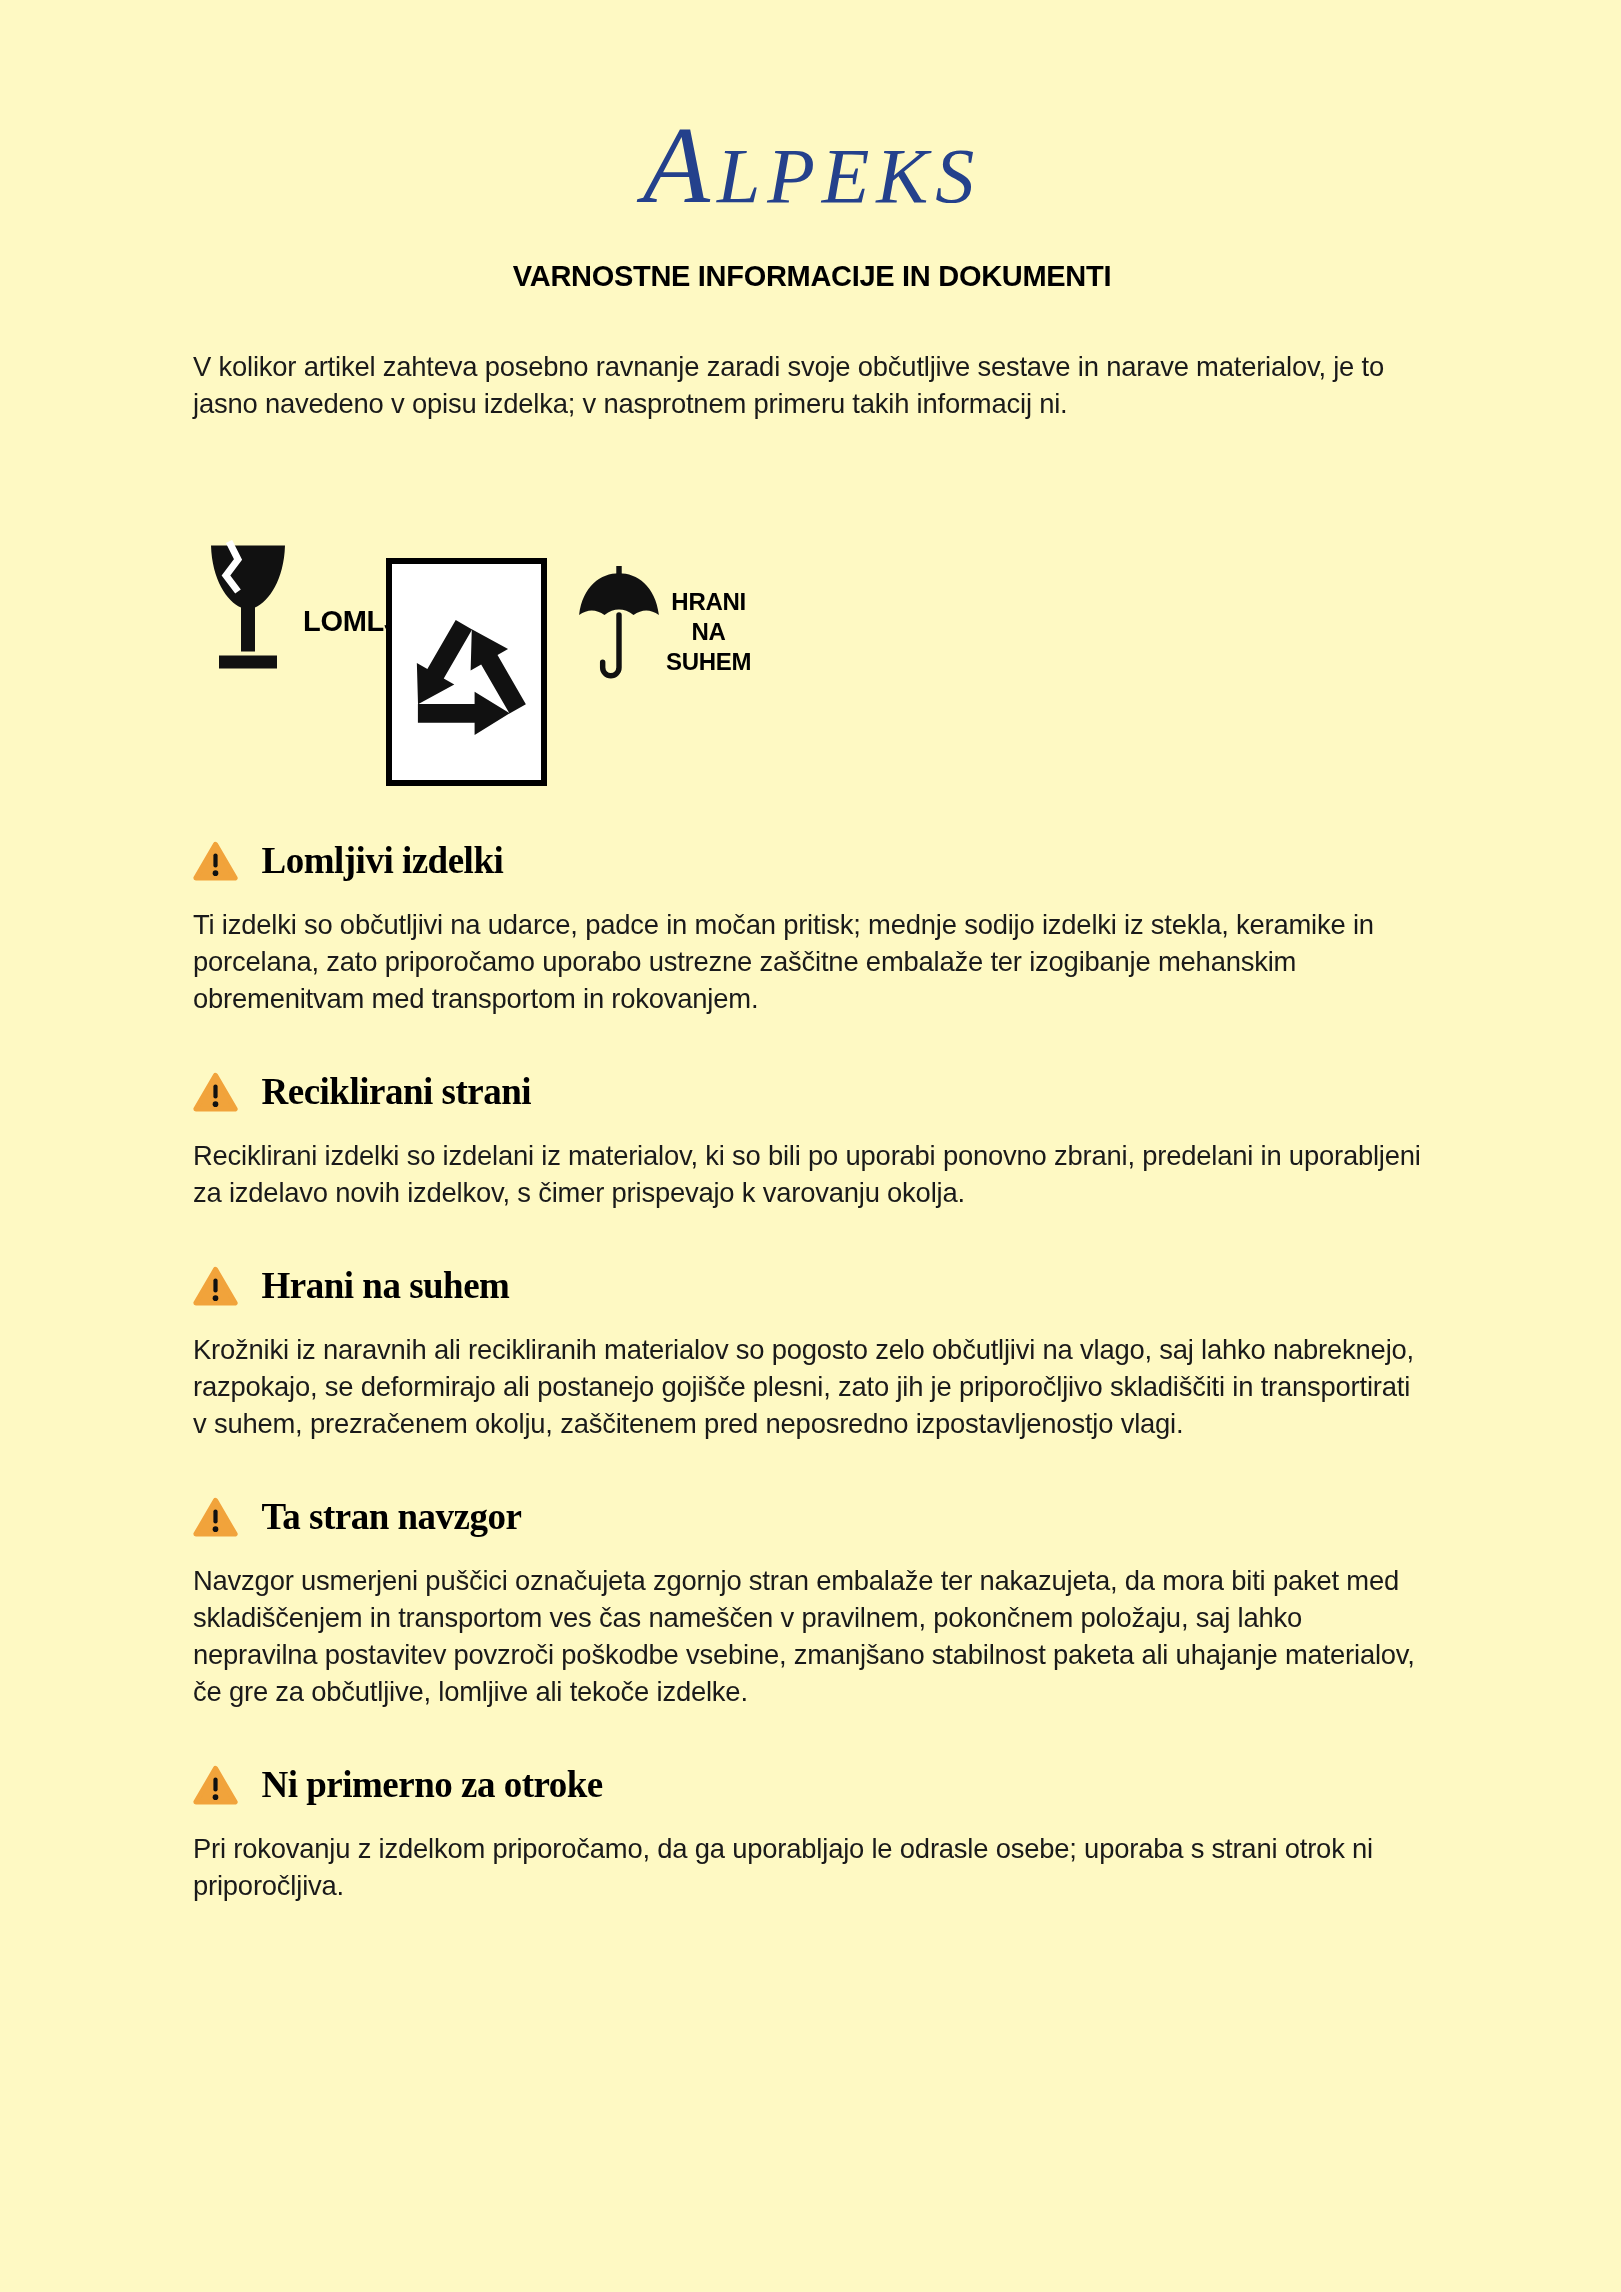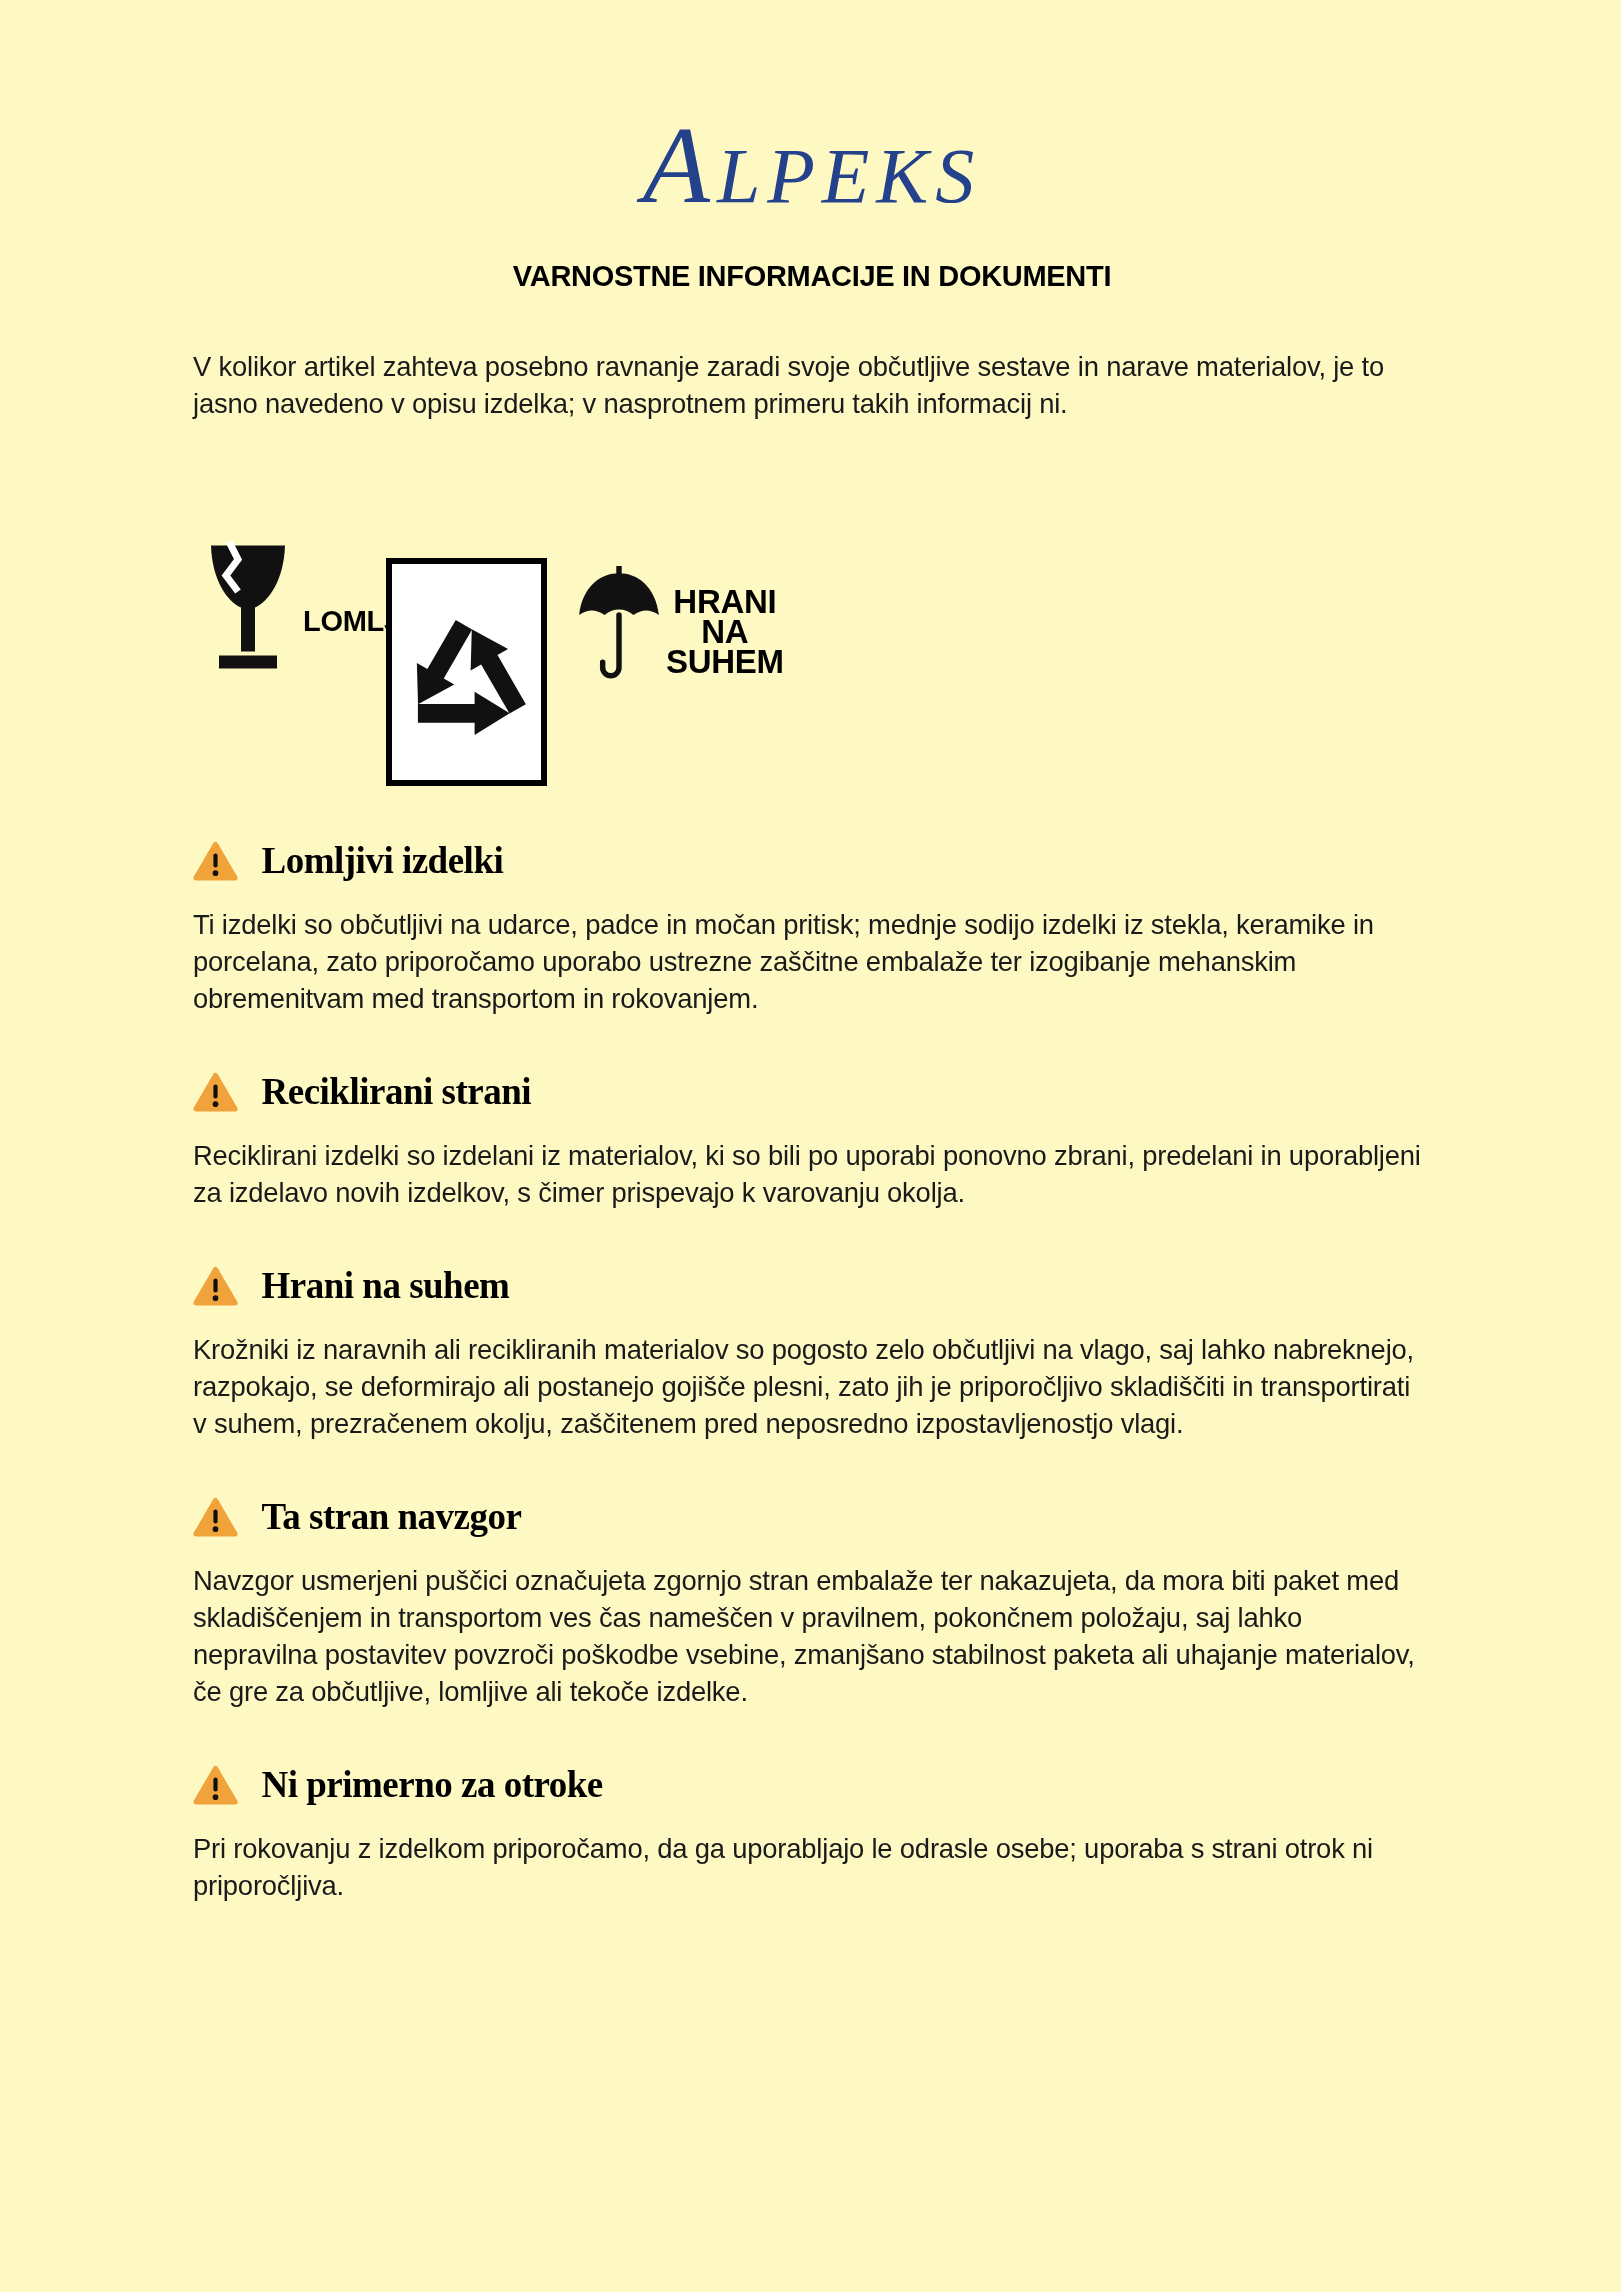--- a/index.html
+++ b/index.html
@@ -14,21 +14,21 @@
   .logo-initial{font-size:110px;}
   .logo-rest{font-size:78px;}
   
   .doc-title{text-align:center;font-weight:bold;font-size:29px;color:#000;letter-spacing:-0.3px;}
   
   .intro,.section-body{font-size:27.4px;line-height:37px;letter-spacing:-0.2px;max-width:1237px;}
   .intro{margin-top:55px;}
   
   .icons-row{display:flex;align-items:flex-start;gap:25.5px;margin-top:118px;}
   .icon-group{display:flex;align-items:center;}
-  .icon-label{font-weight:bold;font-size:33px;line-height:30px;text-align:center;white-space:pre-line;color:#000;margin-top:5.9px;letter-spacing:-0.3px;}
+  .icon-label{font-weight:bold;font-size:24px;line-height:30px;text-align:center;white-space:pre-line;color:#000;margin-top:5.9px;letter-spacing:-0.3px;}
   .fragile-group{width:167px;}
   .fragile-group .icon-label{font-size:29px;}
   .recycle-box{width:149px;height:216px;border:6.9px solid #000;background:#fff;display:flex;align-items:center;justify-content:center;margin-top:17.6px;}
   .keepdry-group,.sideup-group{width:157px;margin-top:25.5px;}
   
   .section-heading-row{display:flex;align-items:center;gap:23.5px;margin-top:53px;}
   .warning-icon{width:45px;height:41px;flex:0 0 auto;}
   .section-heading{font-family:"Liberation Serif",serif;font-weight:bold;font-size:37px;color:#000;letter-spacing:-0.5px;}
   .section-body{margin-top:24px;}
   svg{display:block;}

